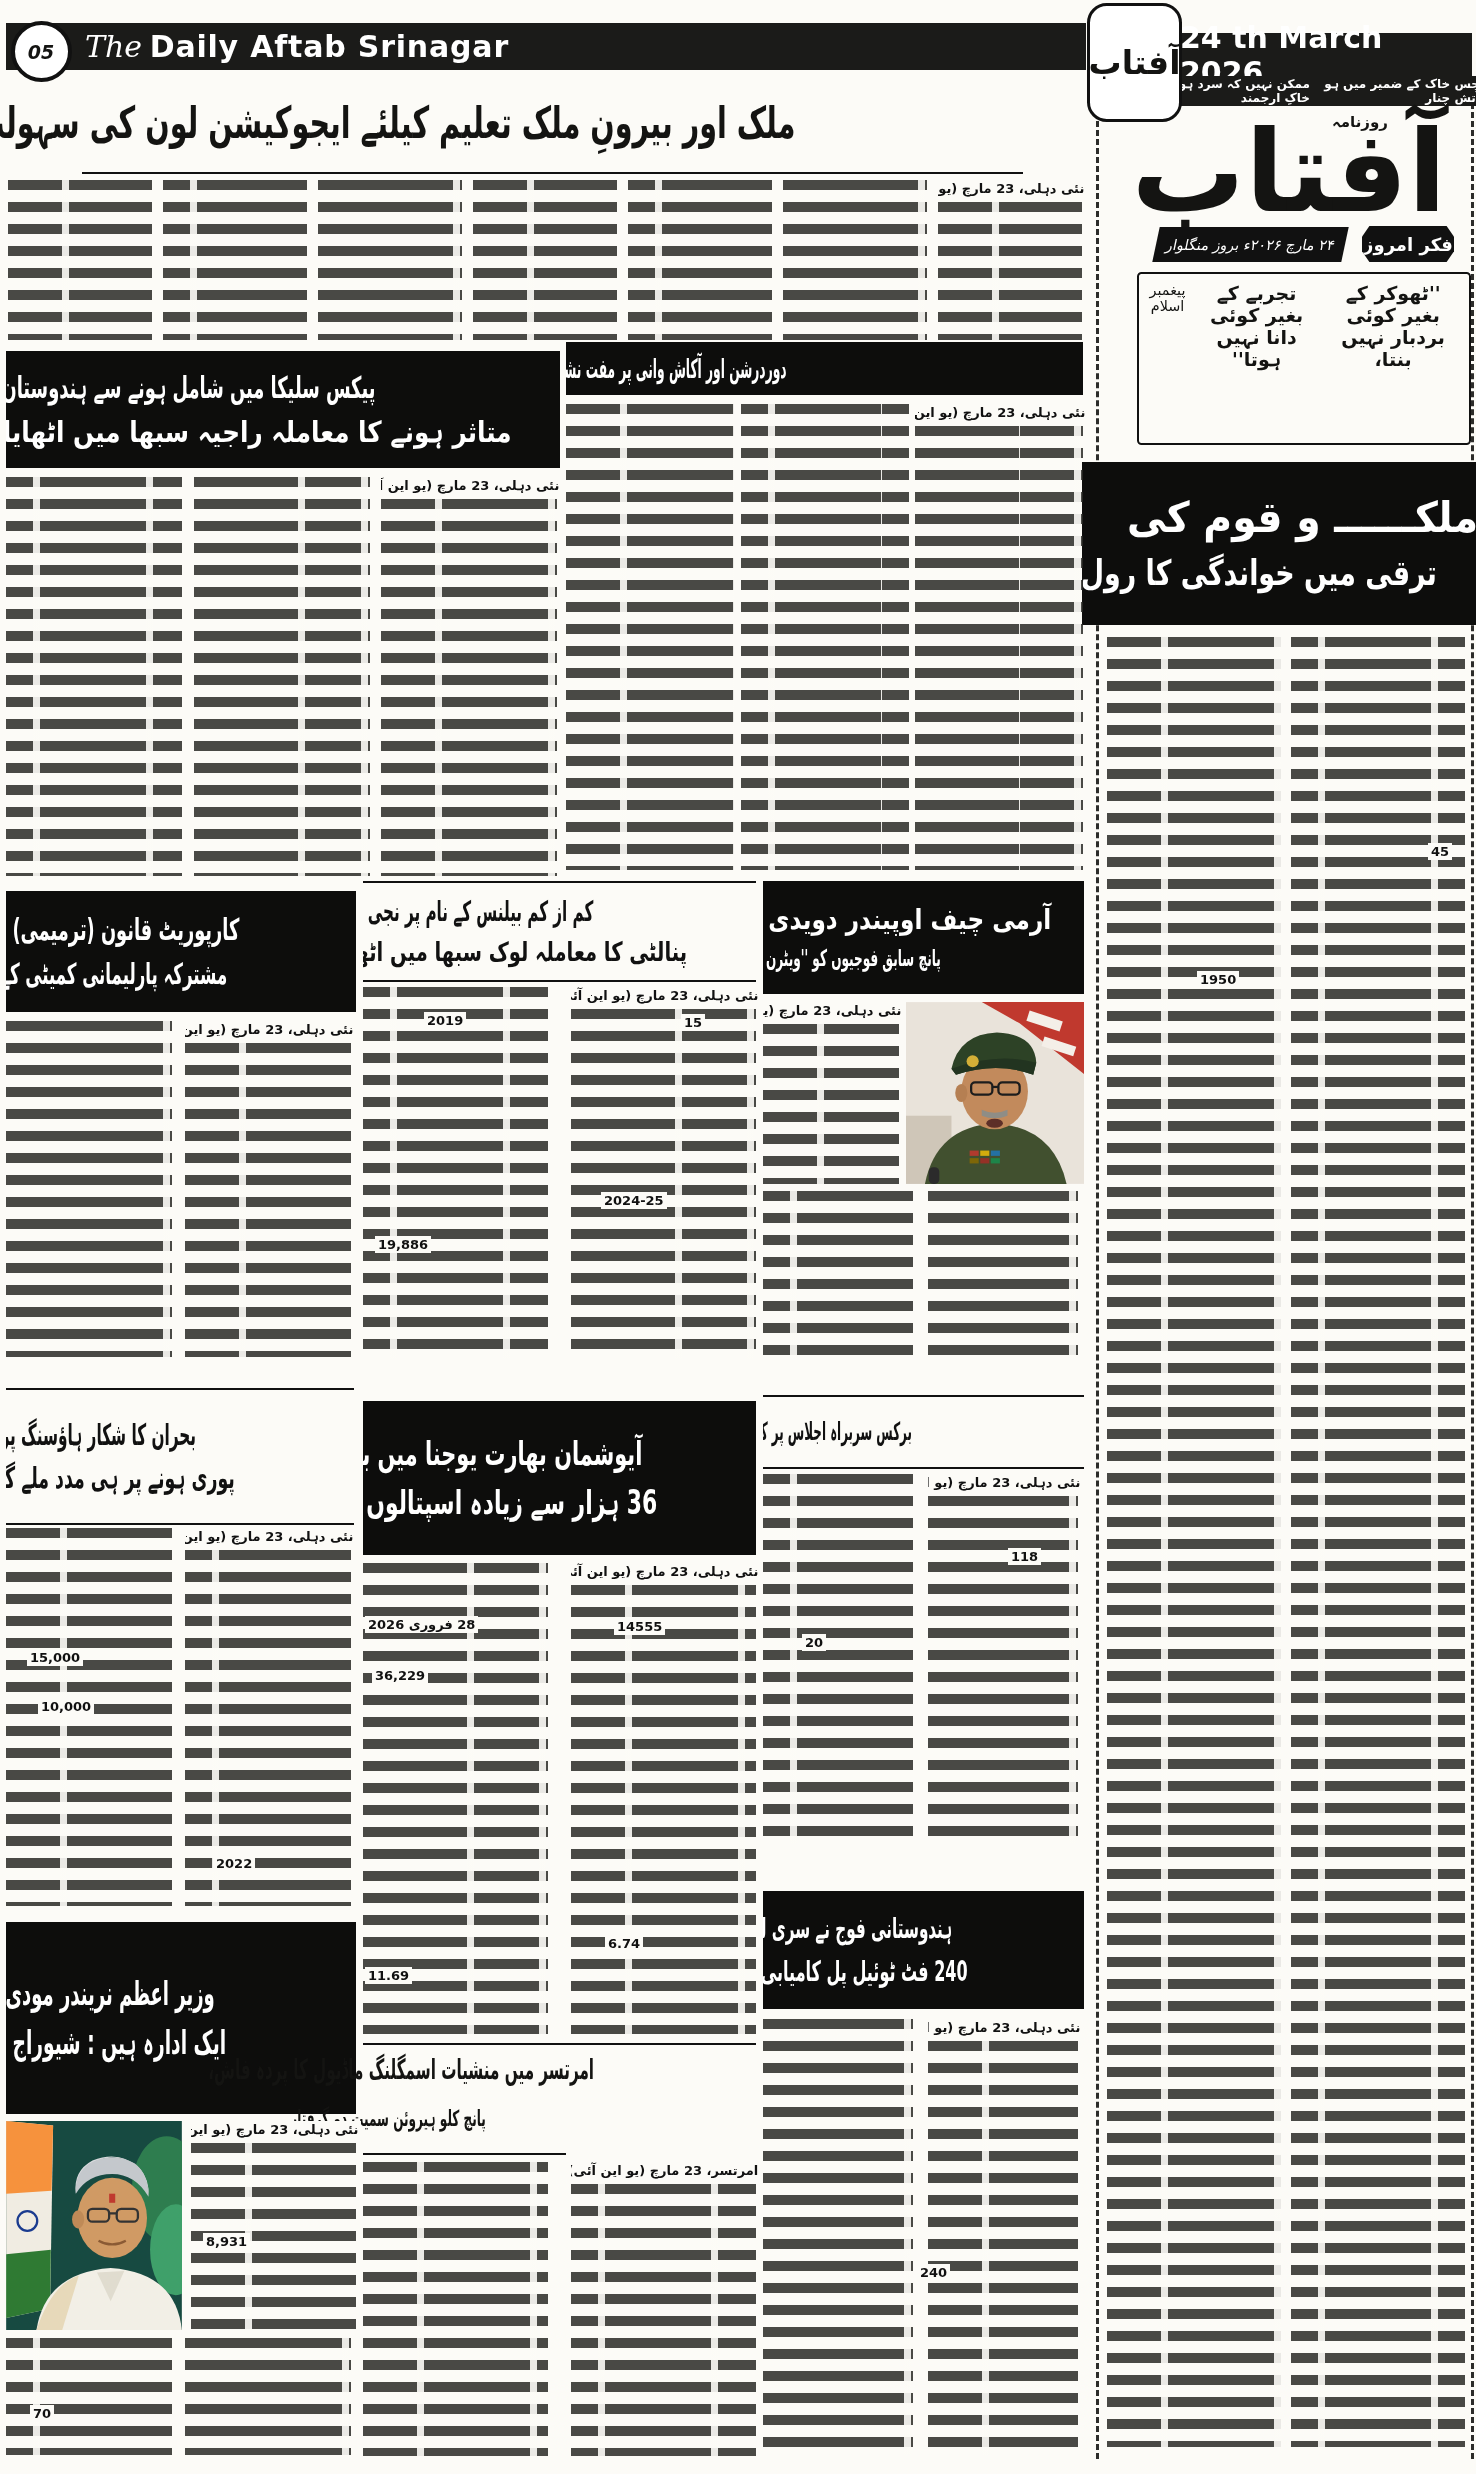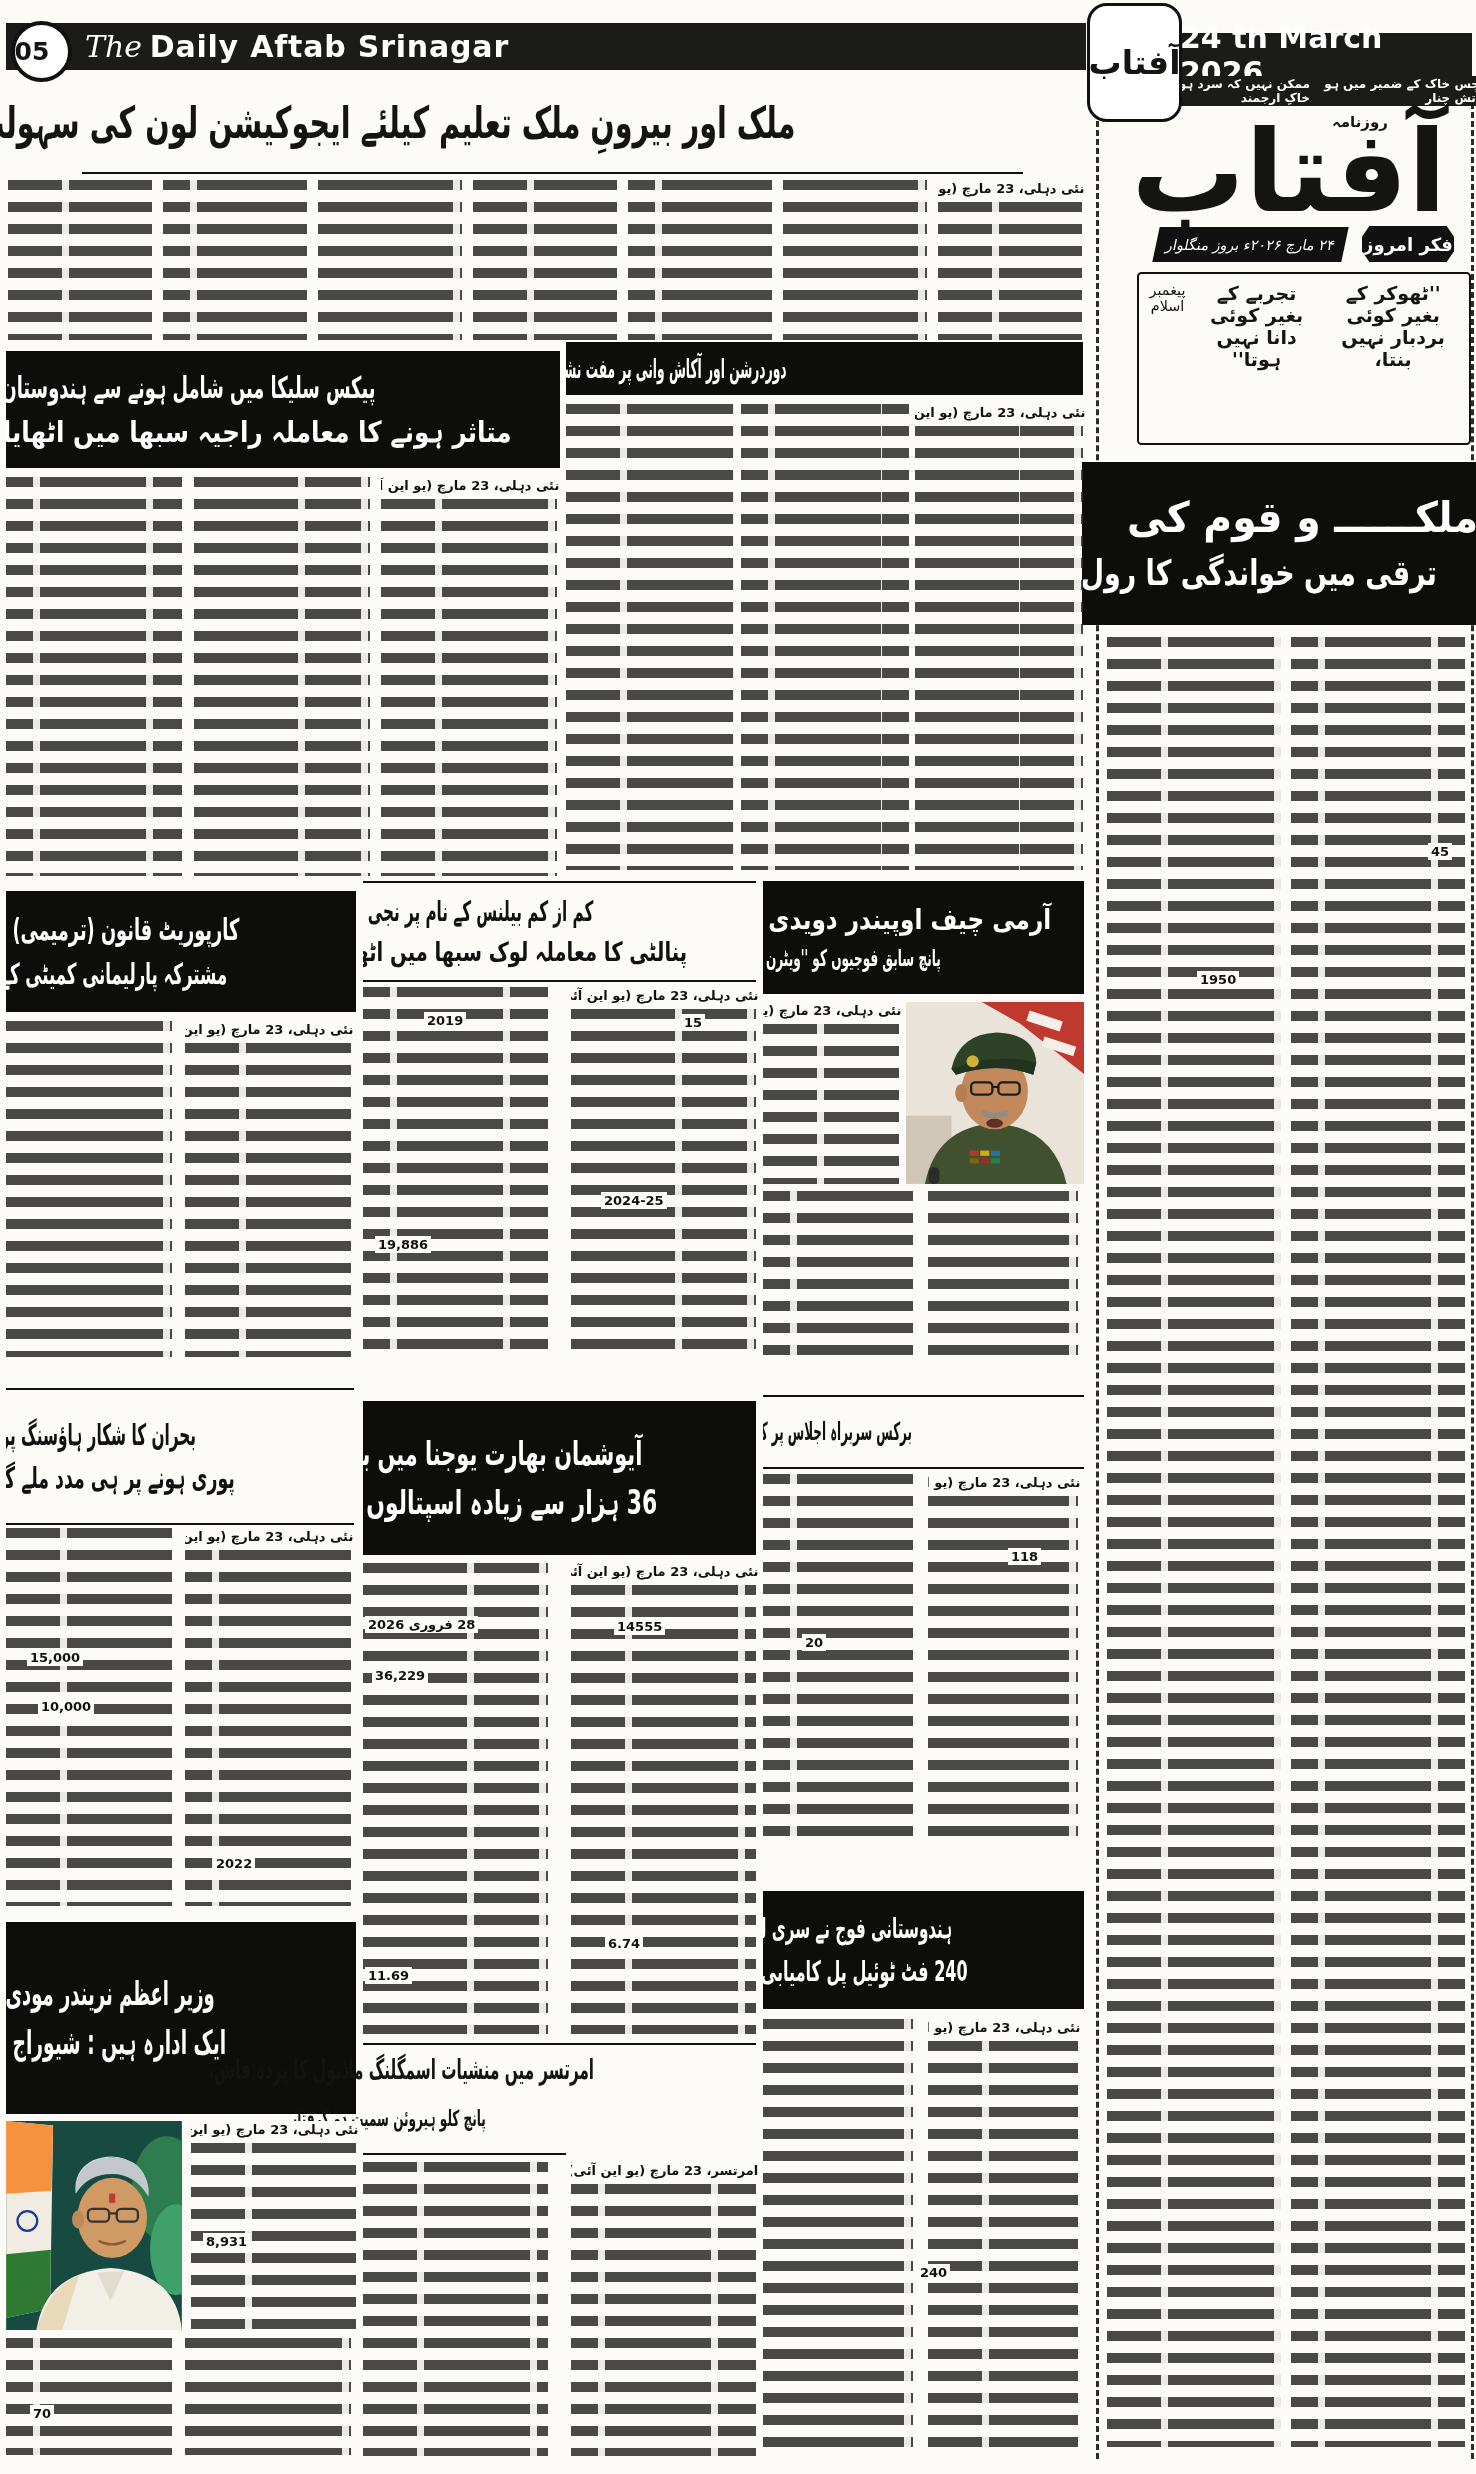--- a/index.html
+++ b/index.html
@@ -2,21 +2,21 @@
 <html lang="ur" style="font-size:12px"><head>
 <meta charset="utf-8">
 <style>
   html,body{margin:0;padding:0;background:#e9e7e1;}
   #canvas{position:relative;width:1477px;height:2475px;background:#fcfbf7;
           font-family:"DejaVu Sans",sans-serif;color:#141412;overflow:hidden;}
   .abs{position:absolute;}
   
   .bar{background:#1b1b19;}
   .page-circle{width:53px;height:53px;border:4.5px solid #111;border-radius:50%;background:#fff;
-      display:flex;align-items:center;justify-content:flex-start;font-weight:bold;font-size:25px;z-index:3;}
+      display:flex;align-items:center;justify-content:center;font-weight:bold;font-size:19px;z-index:3;font-style:italic;}
   .paper-name{color:#fff;white-space:nowrap;display:flex;align-items:center;gap:7.6px;z-index:2;}
   .paper-the{font-family:"DejaVu Serif",serif;font-style:italic;font-size:30px;}
   .paper-rest{font-weight:bold;font-size:30px;letter-spacing:0.8px;}
   .date-en{color:#fff;font-weight:bold;font-size:30px;display:flex;align-items:center;justify-content:center;width:100%;height:100%;}
   .logo-badge{background:#fff;border:3.8px solid #111;border-radius:19.7px;z-index:4;
       display:flex;align-items:center;justify-content:center;font-weight:bold;font-size:33px;direction:rtl;overflow:hidden;}
   
   .vrule{border-left:3px dashed #2c2c2a;width:0;}
   .couplet{background:#1b1b19;color:#fff;direction:rtl;display:flex;justify-content:space-between;
       align-items:center;padding:0 9px;font-size:12px;font-weight:bold;}

